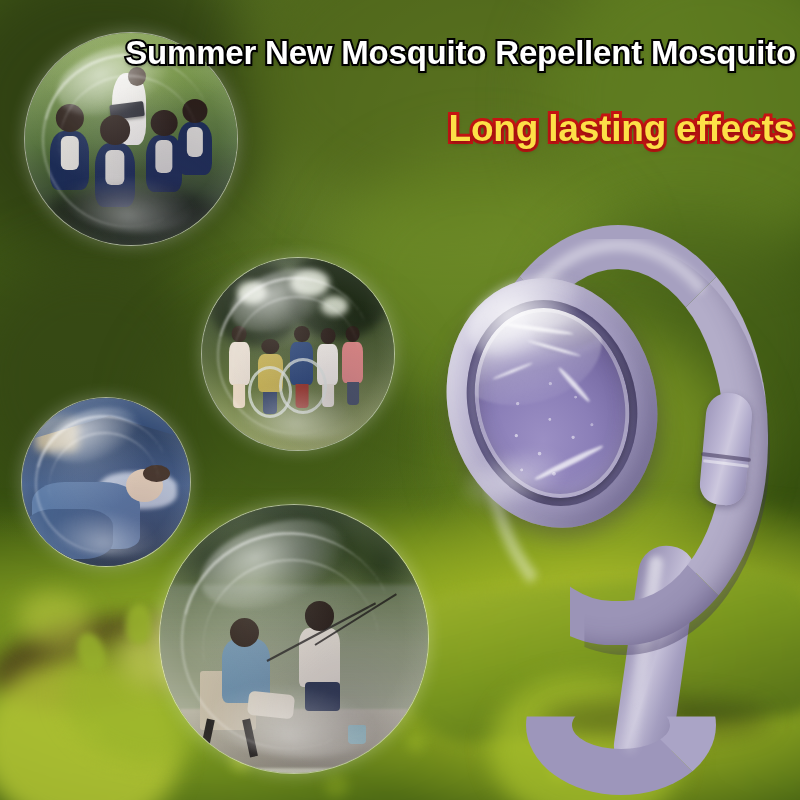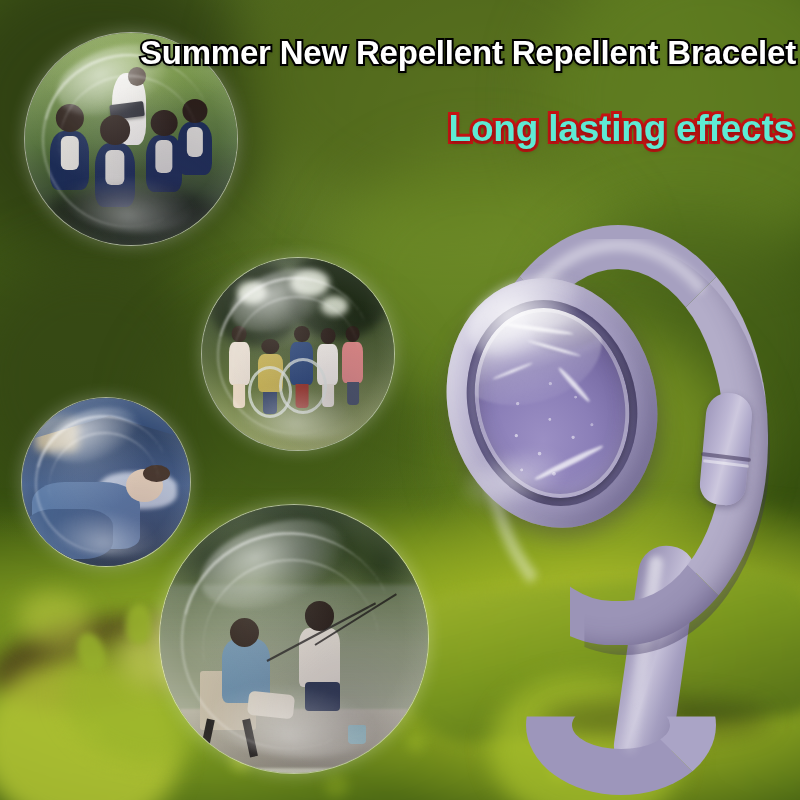--- a/index.html
+++ b/index.html
@@ -346,21 +346,21 @@
   #headline{
     position:absolute;left:0;right:4px;top:34px;text-align:right;
     font-size:33px;font-weight:bold;letter-spacing:-.2px;color:#fff;
     font-family:"Liberation Sans",sans-serif;
     -webkit-text-stroke:4px #000;paint-order:stroke fill;
     text-shadow:0 2px 4px rgba(0,0,0,.55);
     white-space:nowrap;
   }
   #subhead{
     position:absolute;left:0;right:6px;top:108px;text-align:right;
-    font-size:37px;font-weight:bold;letter-spacing:-.2px;color:#5eead4;
+    font-size:37px;font-weight:bold;letter-spacing:-.2px;color:#fde047;
     font-family:"Liberation Sans",sans-serif;
     -webkit-text-stroke:6px #c81414;paint-order:stroke fill;
     text-shadow:0 2px 5px rgba(0,0,0,.35);
     white-space:nowrap;
   }
 </style>
 </head>
 <body>
 
 <div id="stage">
@@ -528,16 +528,16 @@
         <div class="streak s2"></div>
         <div class="streak s3"></div>
       <div class="streak s4"></div>
         <div class="streak s5"></div>
       <div class="edge-glow"></div>
     </div>
     <div class="case-gloss"></div>
     <div class="case-gloss2"></div>
   </div>
 
-  <div id="headline">Summer New Repellent Repellent Bracelet</div>
+  <div id="headline">Summer New Mosquito Repellent Mosquito</div>
   <div id="subhead">Long lasting effects</div>
 
 </div>
 
 </body></html>

